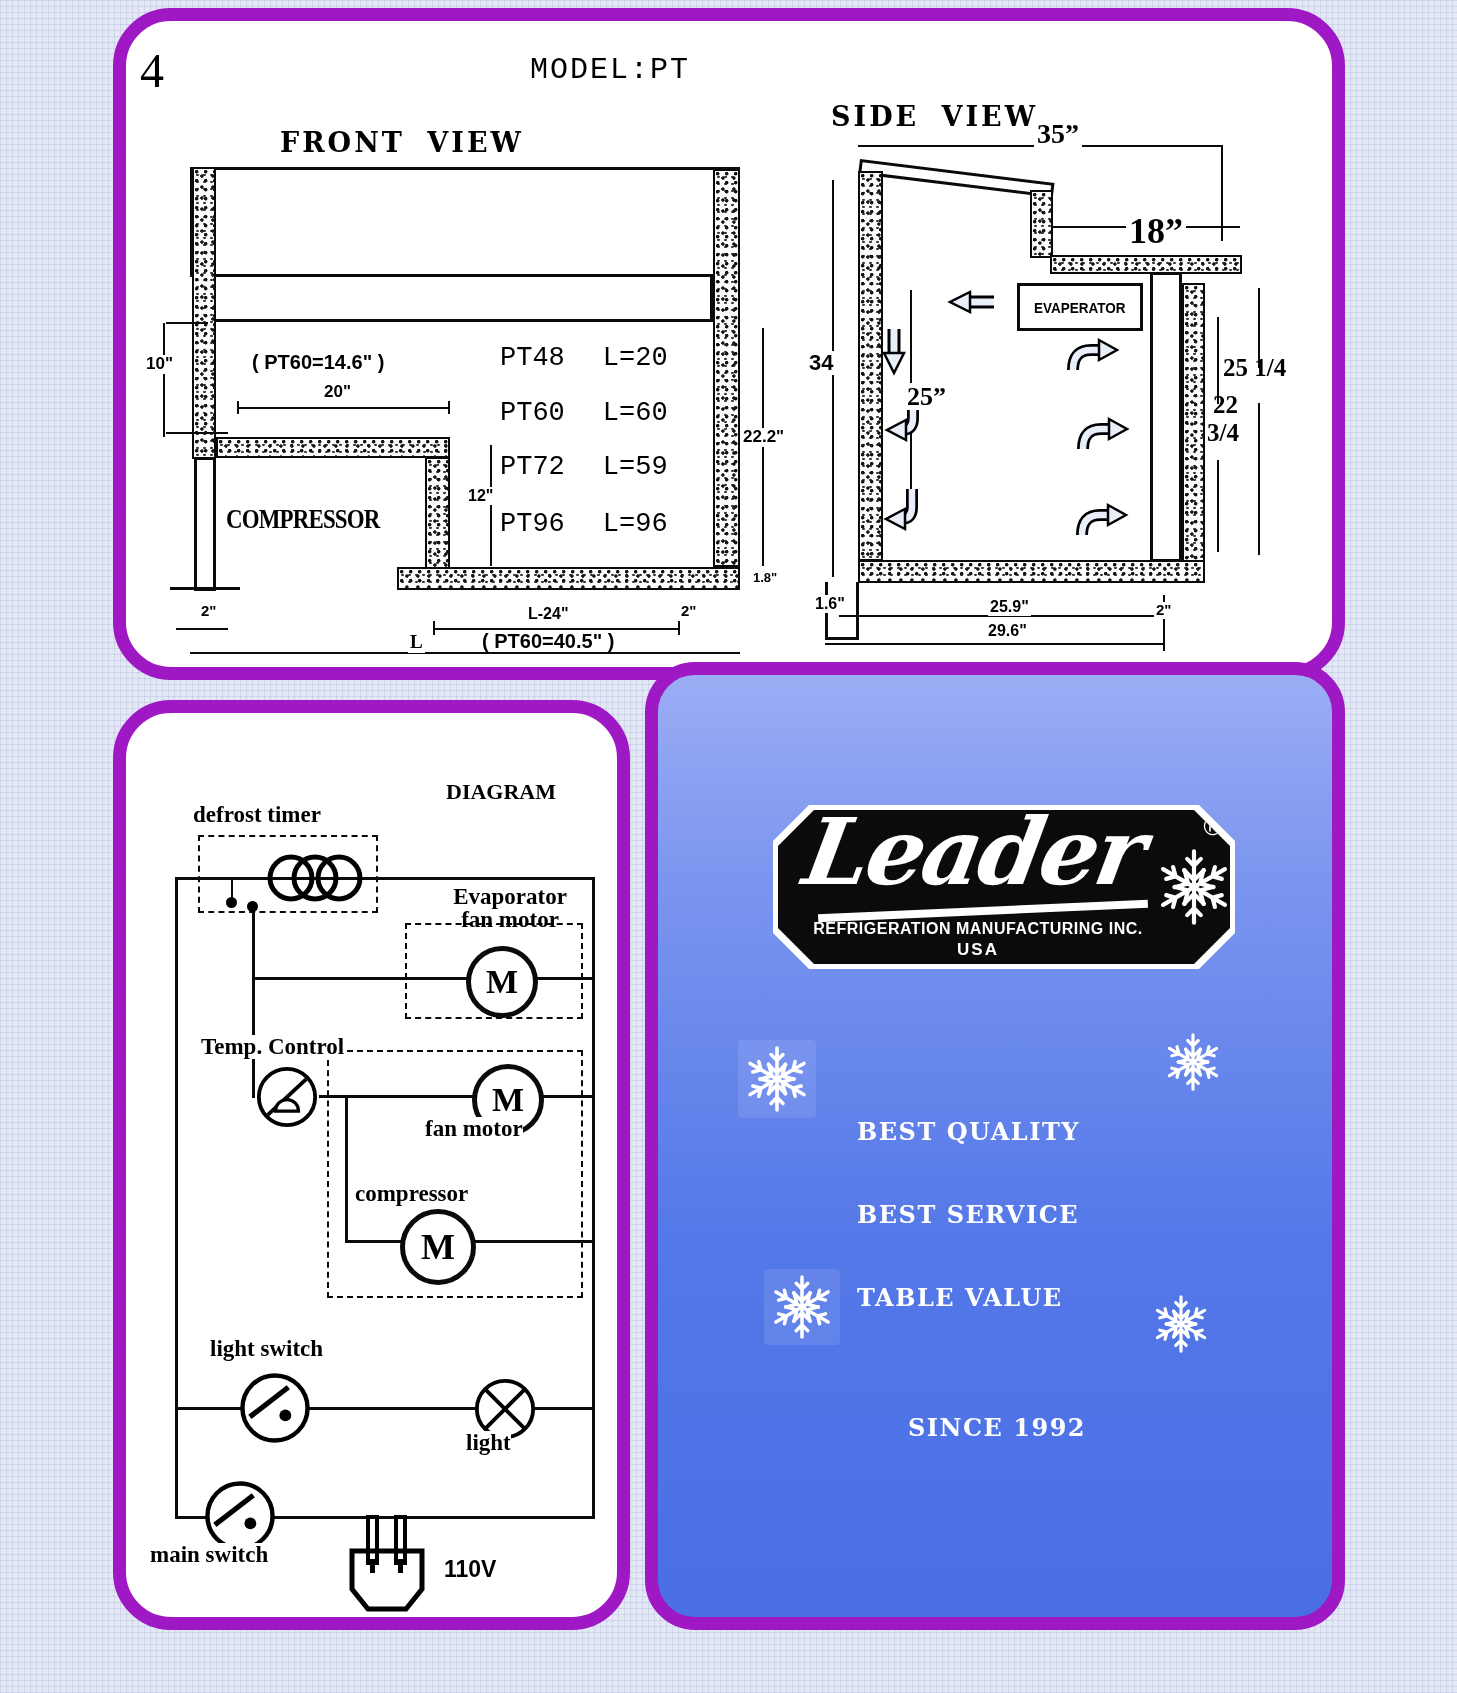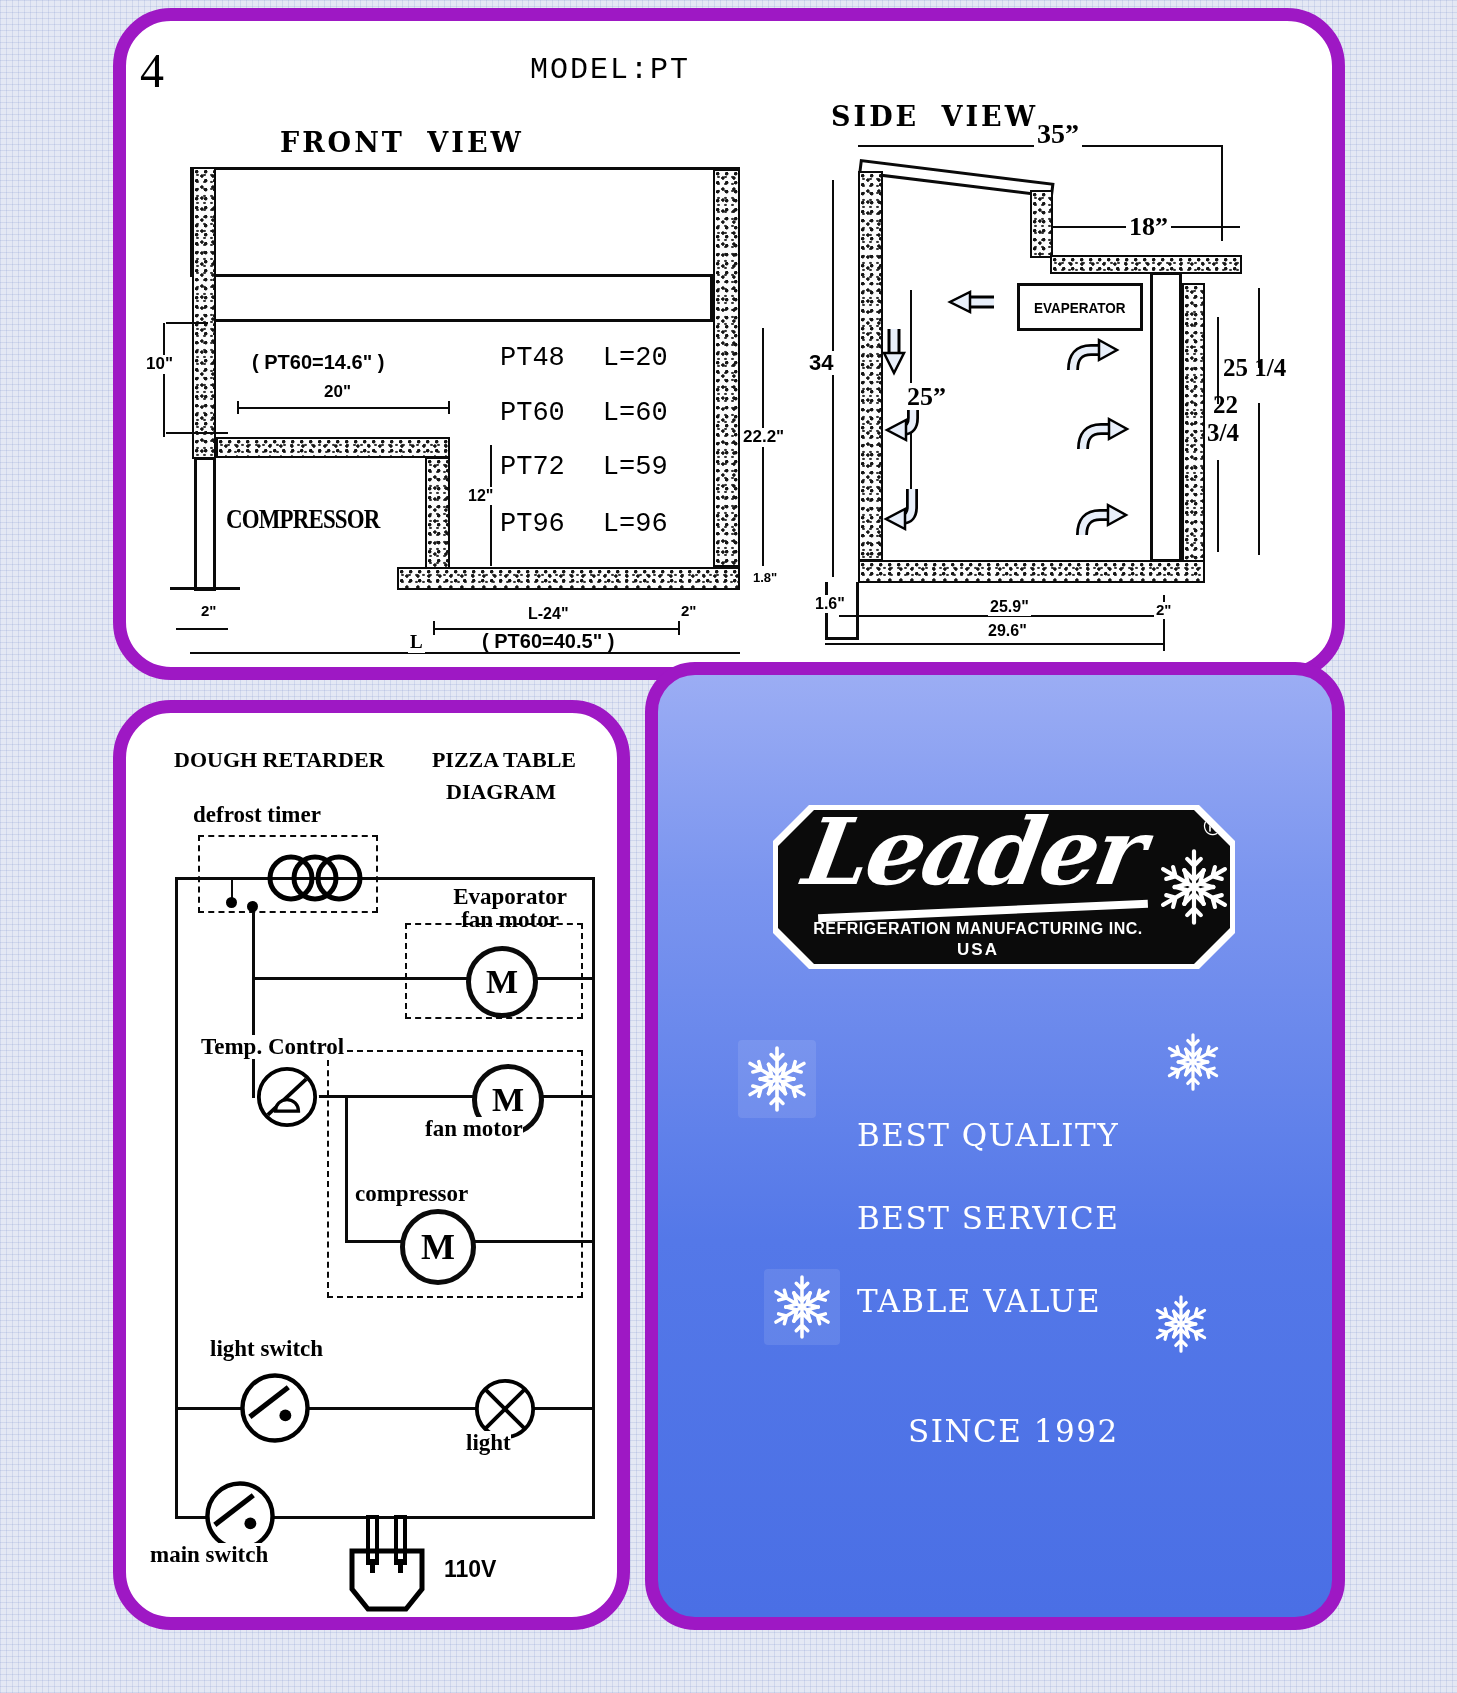--- a/index.html
+++ b/index.html
@@ -28,22 +28,22 @@
     letter-spacing:3px;word-spacing:10px;white-space:nowrap;}
   .monotxt{font-family:"Liberation Mono",monospace;white-space:nowrap;}
   .wlabel{position:absolute;font-family:"Liberation Serif",serif;font-weight:bold;font-size:23px;
     white-space:nowrap;background:#fff;line-height:1.05;z-index:6;}
   .dashbox{position:absolute;border:2.5px dashed #0a0a0a;box-sizing:border-box;}
   .motor{position:absolute;border:5px solid #0a0a0a;border-radius:50%;background:#fff;
     display:flex;align-items:center;justify-content:center;
     font-family:"Liberation Serif",serif;font-weight:bold;font-size:34px;z-index:4;}
   .symsvg{position:absolute;z-index:4;}
   .brandpanel{background:linear-gradient(180deg,#9BADF4 0%,#7B95EF 22%,#5478E8 60%,#4A6FE5 100%);}
-  .slogan{position:absolute;color:#fff;font-family:"DejaVu Serif",serif;font-weight:normal;
-    font-size:31px;letter-spacing:1.5px;white-space:nowrap;}
+  .slogan{position:absolute;color:#fff;font-family:"DejaVu Serif",serif;font-weight:bold;
+    font-size:24px;letter-spacing:1.5px;white-space:nowrap;}
   .sfwrap{position:absolute;background:rgba(255,255,255,.10);padding:6px;border-radius:4px;color:#fff;}
   .badge-cut{clip-path:polygon(36px 0,calc(100% - 36px) 0,100% 36px,100% calc(100% - 36px),
     calc(100% - 36px) 100%,36px 100%,0 calc(100% - 36px),0 36px);}
   .compressor-txt{position:absolute;font-family:"Liberation Serif",serif;font-weight:bold;font-size:27px;
     letter-spacing:-1px;transform:scaleX(.85);transform-origin:left center;white-space:nowrap;}
 </style>
 </head>
 <body>
 
 <svg width="0" height="0" style="position:absolute">
@@ -128,21 +128,21 @@
 
     <div class="viewtitle" style="left:705px;top:80px;">SIDE VIEW</div>
     <div class="dimserif" style="left:908px;top:98px;font-size:28px;">35”</div>
     <div class="hline" style="left:732px;top:124px;width:365px;"></div>
     <div class="vline" style="left:1095px;top:124px;height:96px;"></div>
 
     <div class="box" style="left:734px;top:138px;width:196px;height:15px;transform:rotate(7deg);transform-origin:left top;"></div>
     <div class="hatch" style="left:732px;top:150px;width:25px;height:390px;"></div>
     <div class="hatch" style="left:904px;top:169px;width:23px;height:68px;"></div>
     <div class="hatch" style="left:924px;top:234px;width:192px;height:19px;"></div>
-    <div class="dimserif" style="left:1000px;top:192px;font-size:26px;">18”</div>
+    <div class="dimserif" style="left:1000px;top:192px;font-size:36px;">18”</div>
     <div class="hline" style="left:926px;top:205px;width:188px;"></div>
 
     <div class="box" style="left:891px;top:262px;width:126px;height:48px;display:flex;align-items:center;justify-content:center;">
       <span style="font-family:'Liberation Sans',sans-serif;font-weight:bold;font-size:15px;transform:scaleX(.9);">EVAPERATOR</span>
     </div>
 
     <svg class="symsvg" style="left:818px;top:268px;" width="54" height="26" viewBox="0 0 54 26">
       <path d="M50 13 H24" stroke="#000" stroke-width="13" fill="none"></path>
         <path d="M50 13 H24" stroke="#E8EFFA" stroke-width="7" fill="none"></path>
       <polygon points="26,3 26,23 6,13" fill="#E8EFFA" stroke="#000" stroke-width="2.5"></polygon>
@@ -200,24 +200,20 @@
     <div class="dim" style="left:862px;top:577px;font-size:16px;">25.9"</div>
     <div class="dim" style="left:1028px;top:581px;">2"</div>
     <div class="hline" style="left:713px;top:594px;width:324px;"></div>
     <div class="dim" style="left:860px;top:601px;font-size:16px;">29.6"</div>
     <div class="hline" style="left:699px;top:622px;width:338px;"></div>
     <div class="vline" style="left:1037px;top:574px;height:56px;"></div>
   </div>
 
   <div class="panel" style="left:113px;top:700px;width:517px;height:930px;border-radius:58px;">
 
-    <div class="abs" style="left:48px;top:34px;width:402px;display:flex;justify-content:space-between;font-family:'Liberation Serif',serif;font-weight:bold;font-size:22px;">
-      <span>DOUGH RETARDER</span>
-      <span>PIZZA TABLE</span>
-    </div>
     <div class="abs" style="left:300px;top:66px;width:150px;text-align:center;font-family:'Liberation Serif',serif;font-weight:bold;font-size:22px;">DIAGRAM</div>
 
     <div class="hline" style="left:49px;top:164px;width:420px;height:3px;"></div>
     <div class="vline" style="left:49px;top:164px;width:3px;height:642px;"></div>
     <div class="vline" style="left:466px;top:164px;width:3px;height:642px;"></div>
     <div class="hline" style="left:126px;top:264px;width:343px;height:3px;"></div>
     <div class="hline" style="left:188px;top:382px;width:281px;height:3px;"></div>
     <div class="vline" style="left:126px;top:190px;width:3px;height:195px;"></div>
     <div class="vline" style="left:219px;top:383px;width:3px;height:146px;"></div>
     <div class="hline" style="left:219px;top:527px;width:250px;height:3px;"></div>

